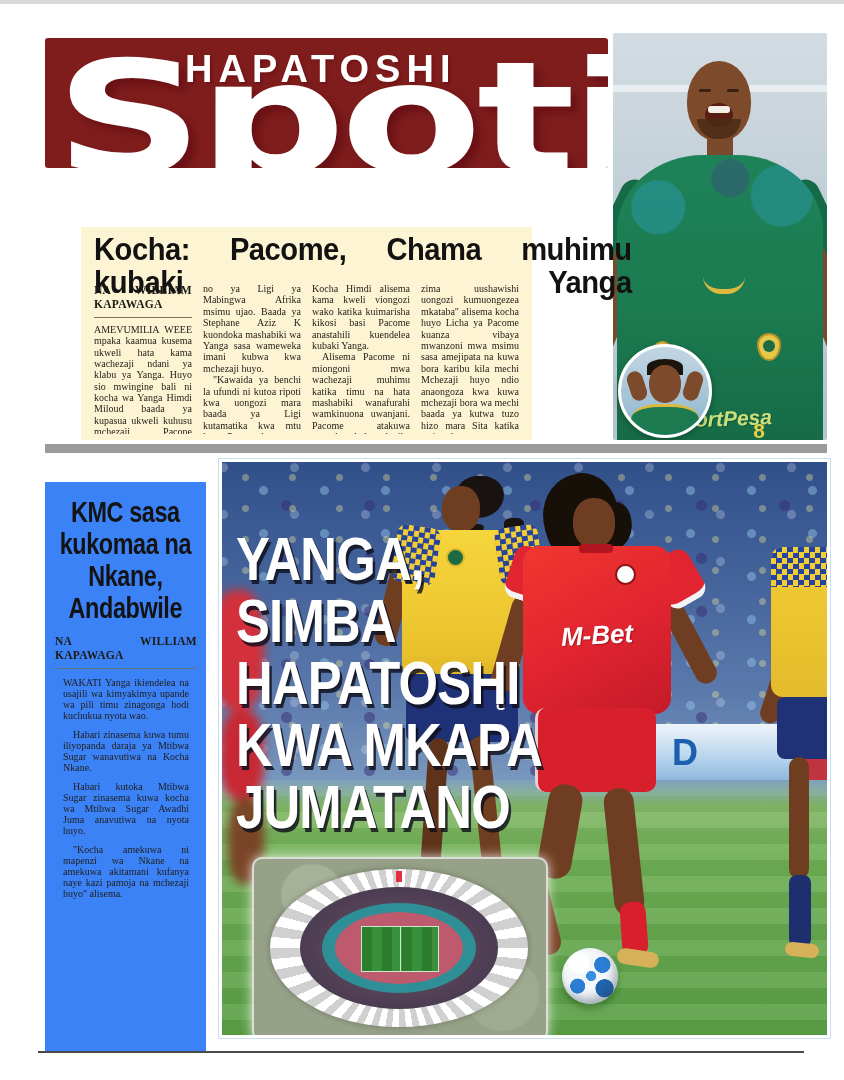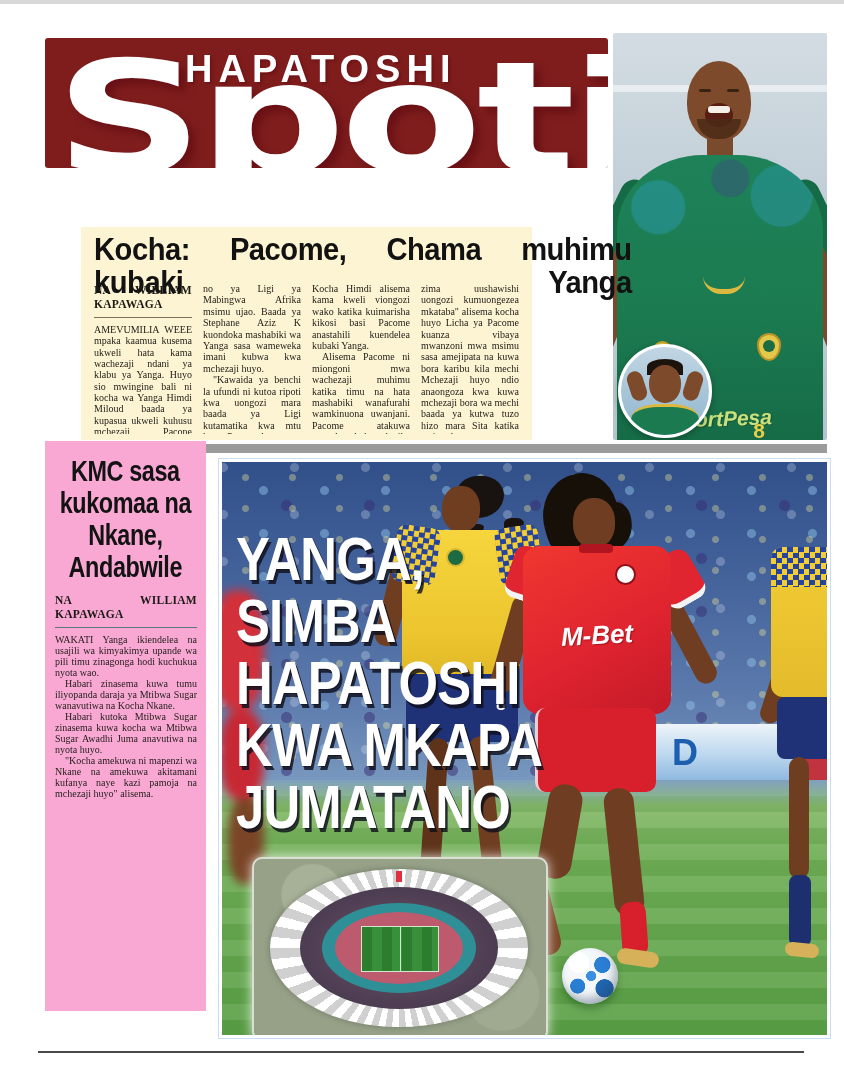--- a/index.html
+++ b/index.html
@@ -81,27 +81,27 @@
   .lcol{flex:1;font:10px/1.14 "Liberation Serif",serif;color:#26221c;text-align:justify;overflow:hidden;}
   .byline{font:700 11.5px/1.25 "Liberation Serif",serif;color:#1c1a14;letter-spacing:.3px;}
   .rule{border:0;border-top:1px solid #77715f;margin:5px 0 6px;}
   .lcol p{margin:0;}
   p.ind{text-indent:10px;}
 
   
   .divider{position:absolute;left:45px;top:444px;width:782px;height:9px;background:#9b9b9b;}
 
   
-  .side-panel{position:absolute;left:45px;top:441px;width:161px;height:570px;background:#f9a8d4;overflow:hidden;}
+  .side-panel{position:absolute;left:45px;top:482px;width:161px;height:570px;background:#3b82f6;overflow:hidden;}
   .side-hl{position:absolute;left:0;top:14px;width:206px;margin:0;color:#131313;text-align:center;
       font:700 30px/1.07 "Liberation Sans",sans-serif;transform:scaleX(.78);transform-origin:0 0;
       letter-spacing:-.5px;}
   .side-body{position:absolute;left:10px;right:9px;top:152px;font:10px/1.1 "Liberation Serif",serif;
       color:#211d18;text-align:justify;}
-  .side-body p{margin:0;}
+  .side-body p{margin:8px;}
   .side-rule{border:0;border-top:1px solid #5f7483;margin:5px 0 6px;}
 
   
   .main-photo{position:absolute;left:222px;top:462px;width:605px;height:573px;overflow:hidden;
       outline:1px solid #c7dff0;outline-offset:3px;background:#48679e;}
   .crowd{position:absolute;left:0;top:0;width:100%;height:335px;background:
       radial-gradient(circle,rgba(250,240,150,.35) 0 3px,transparent 4px) 0 0/47px 31px,
       radial-gradient(circle,rgba(150,200,235,.45) 0 4px,transparent 5px) 11px 7px/61px 43px,
       radial-gradient(circle,rgba(55,45,115,.5) 0 5px,transparent 6px) 23px 17px/83px 53px,
       radial-gradient(circle,rgba(240,245,255,.25) 0 4px,transparent 5px) 37px 29px/71px 47px,

